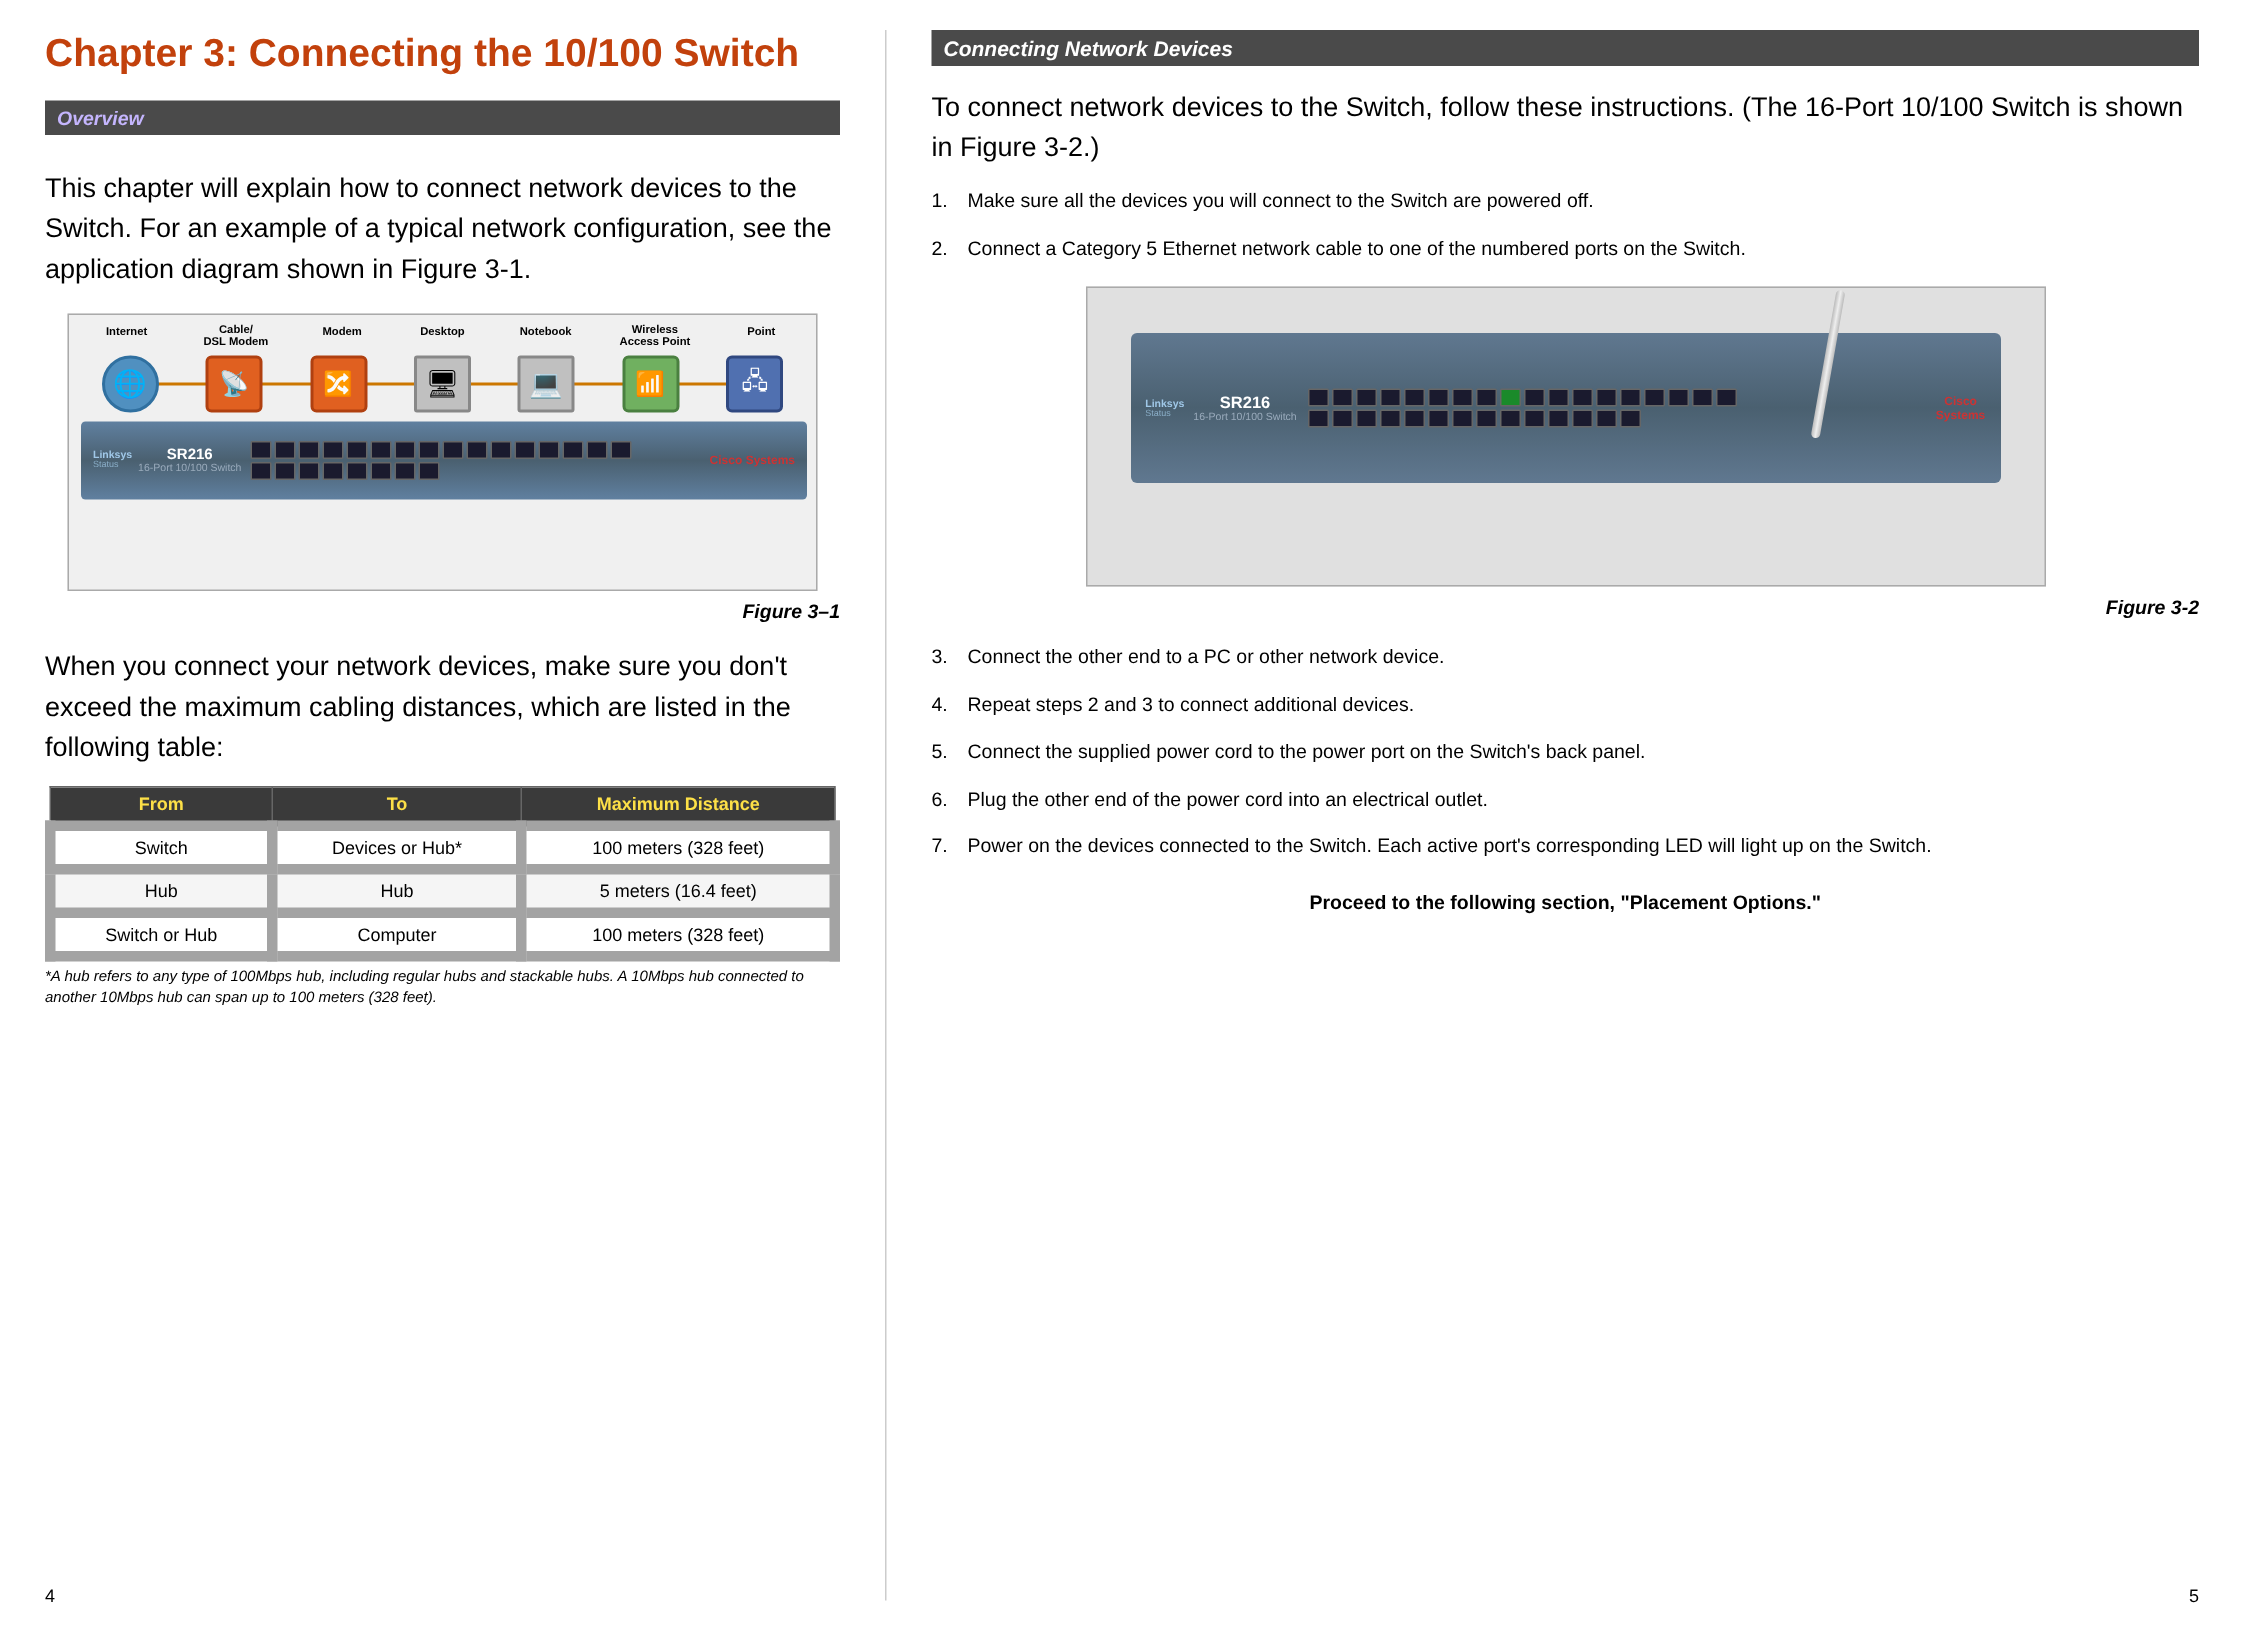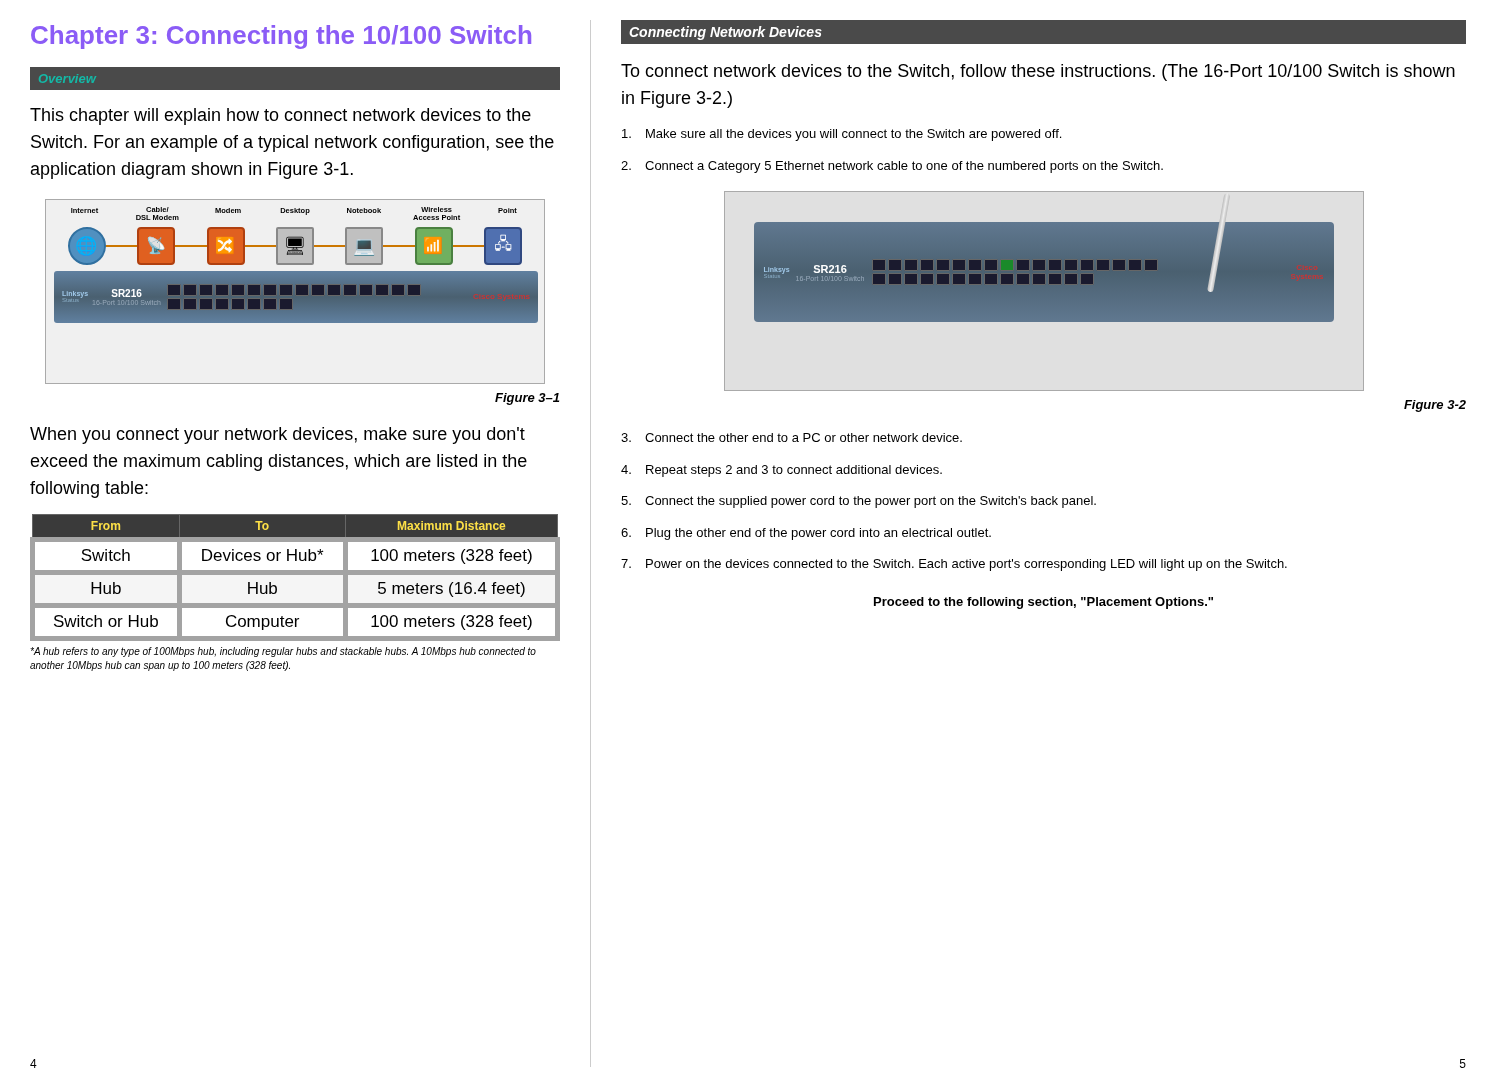--- a/index.html
+++ b/index.html
@@ -26,29 +26,29 @@
       flex: 1;
       padding-left: 30px;
       border-left: 1px solid #ccc;
     }
     .chapter-title {
       font-size: 26px;
       font-weight: bold;
       font-family: Arial, sans-serif;
       line-height: 1.2;
       margin-bottom: 16px;
-      color: #8b5cf6;
+      color: #c2410c;
     }
     .section-header {
       background: #4a4a4a;
-      color: #14b8a6;
+      color: #c4b5fd;
       font-weight: bold;
       font-size: 13px;
       padding: 4px 8px;
-      margin-bottom: 12px;
+      margin-bottom: 22px;
       font-style: italic;
     }
     .body-text {
       font-size: 18px;
       line-height: 1.5;
       margin-bottom: 12px;
     }
     .figure-container {
       margin: 16px 0;
       text-align: center;
@@ -83,23 +83,23 @@
     .cabling-table th {
       background: #3a3a3a;
       color: #fde047;
       font-weight: bold;
       font-size: 12px;
       padding: 4px 8px;
       border: 1px solid #666;
       text-align: center;
     }
     .cabling-table td {
-      border: 5px solid #a3a3a3;
+      border: 7px solid #a3a3a3;
       padding: 4px 8px;
-      font-size: 17px;
+      font-size: 12px;
       text-align: center;
     }
     .cabling-table tr:nth-child(even) td {
       background: #f5f5f5;
     }
     .table-footnote {
       font-size: 10px;
       font-style: italic;
       margin-top: 4px;
       line-height: 1.4;

